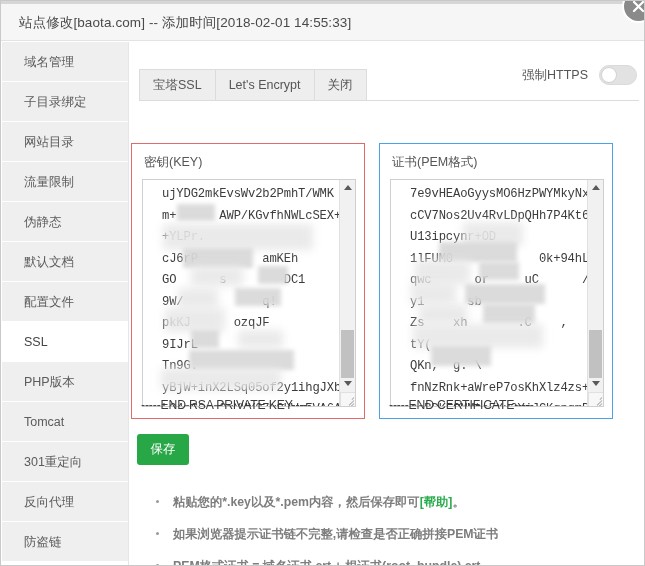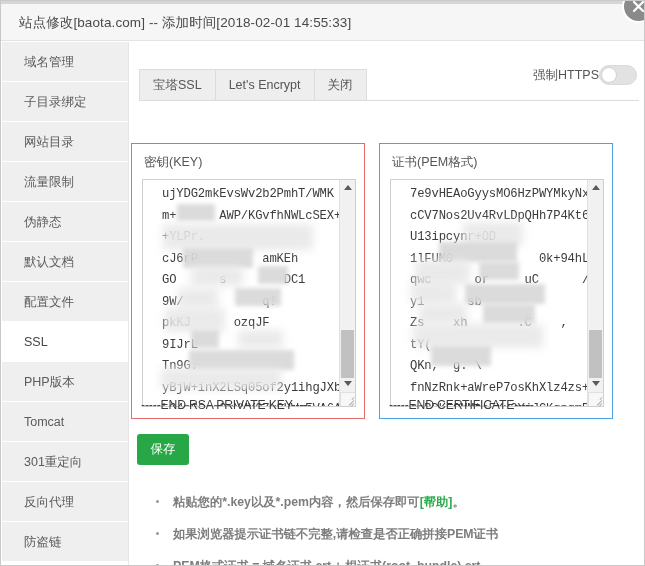--- a/index.html
+++ b/index.html
@@ -158,20 +158,21 @@
     position: absolute;
     right: 8px;
     top: 20px;
     height: 26px;
     display: flex;
     align-items: center;
   }
   #https-label {
     font-size: 12.5px;
     color: #555;
+    margin-right: 11px;
     white-space: nowrap;
   }
   #https-toggle {
     position: relative;
     width: 38px;
     height: 20px;
     border-radius: 10px;
     background: #e2e2e2;
     border: 1px solid #dadada;
     box-sizing: border-box;

